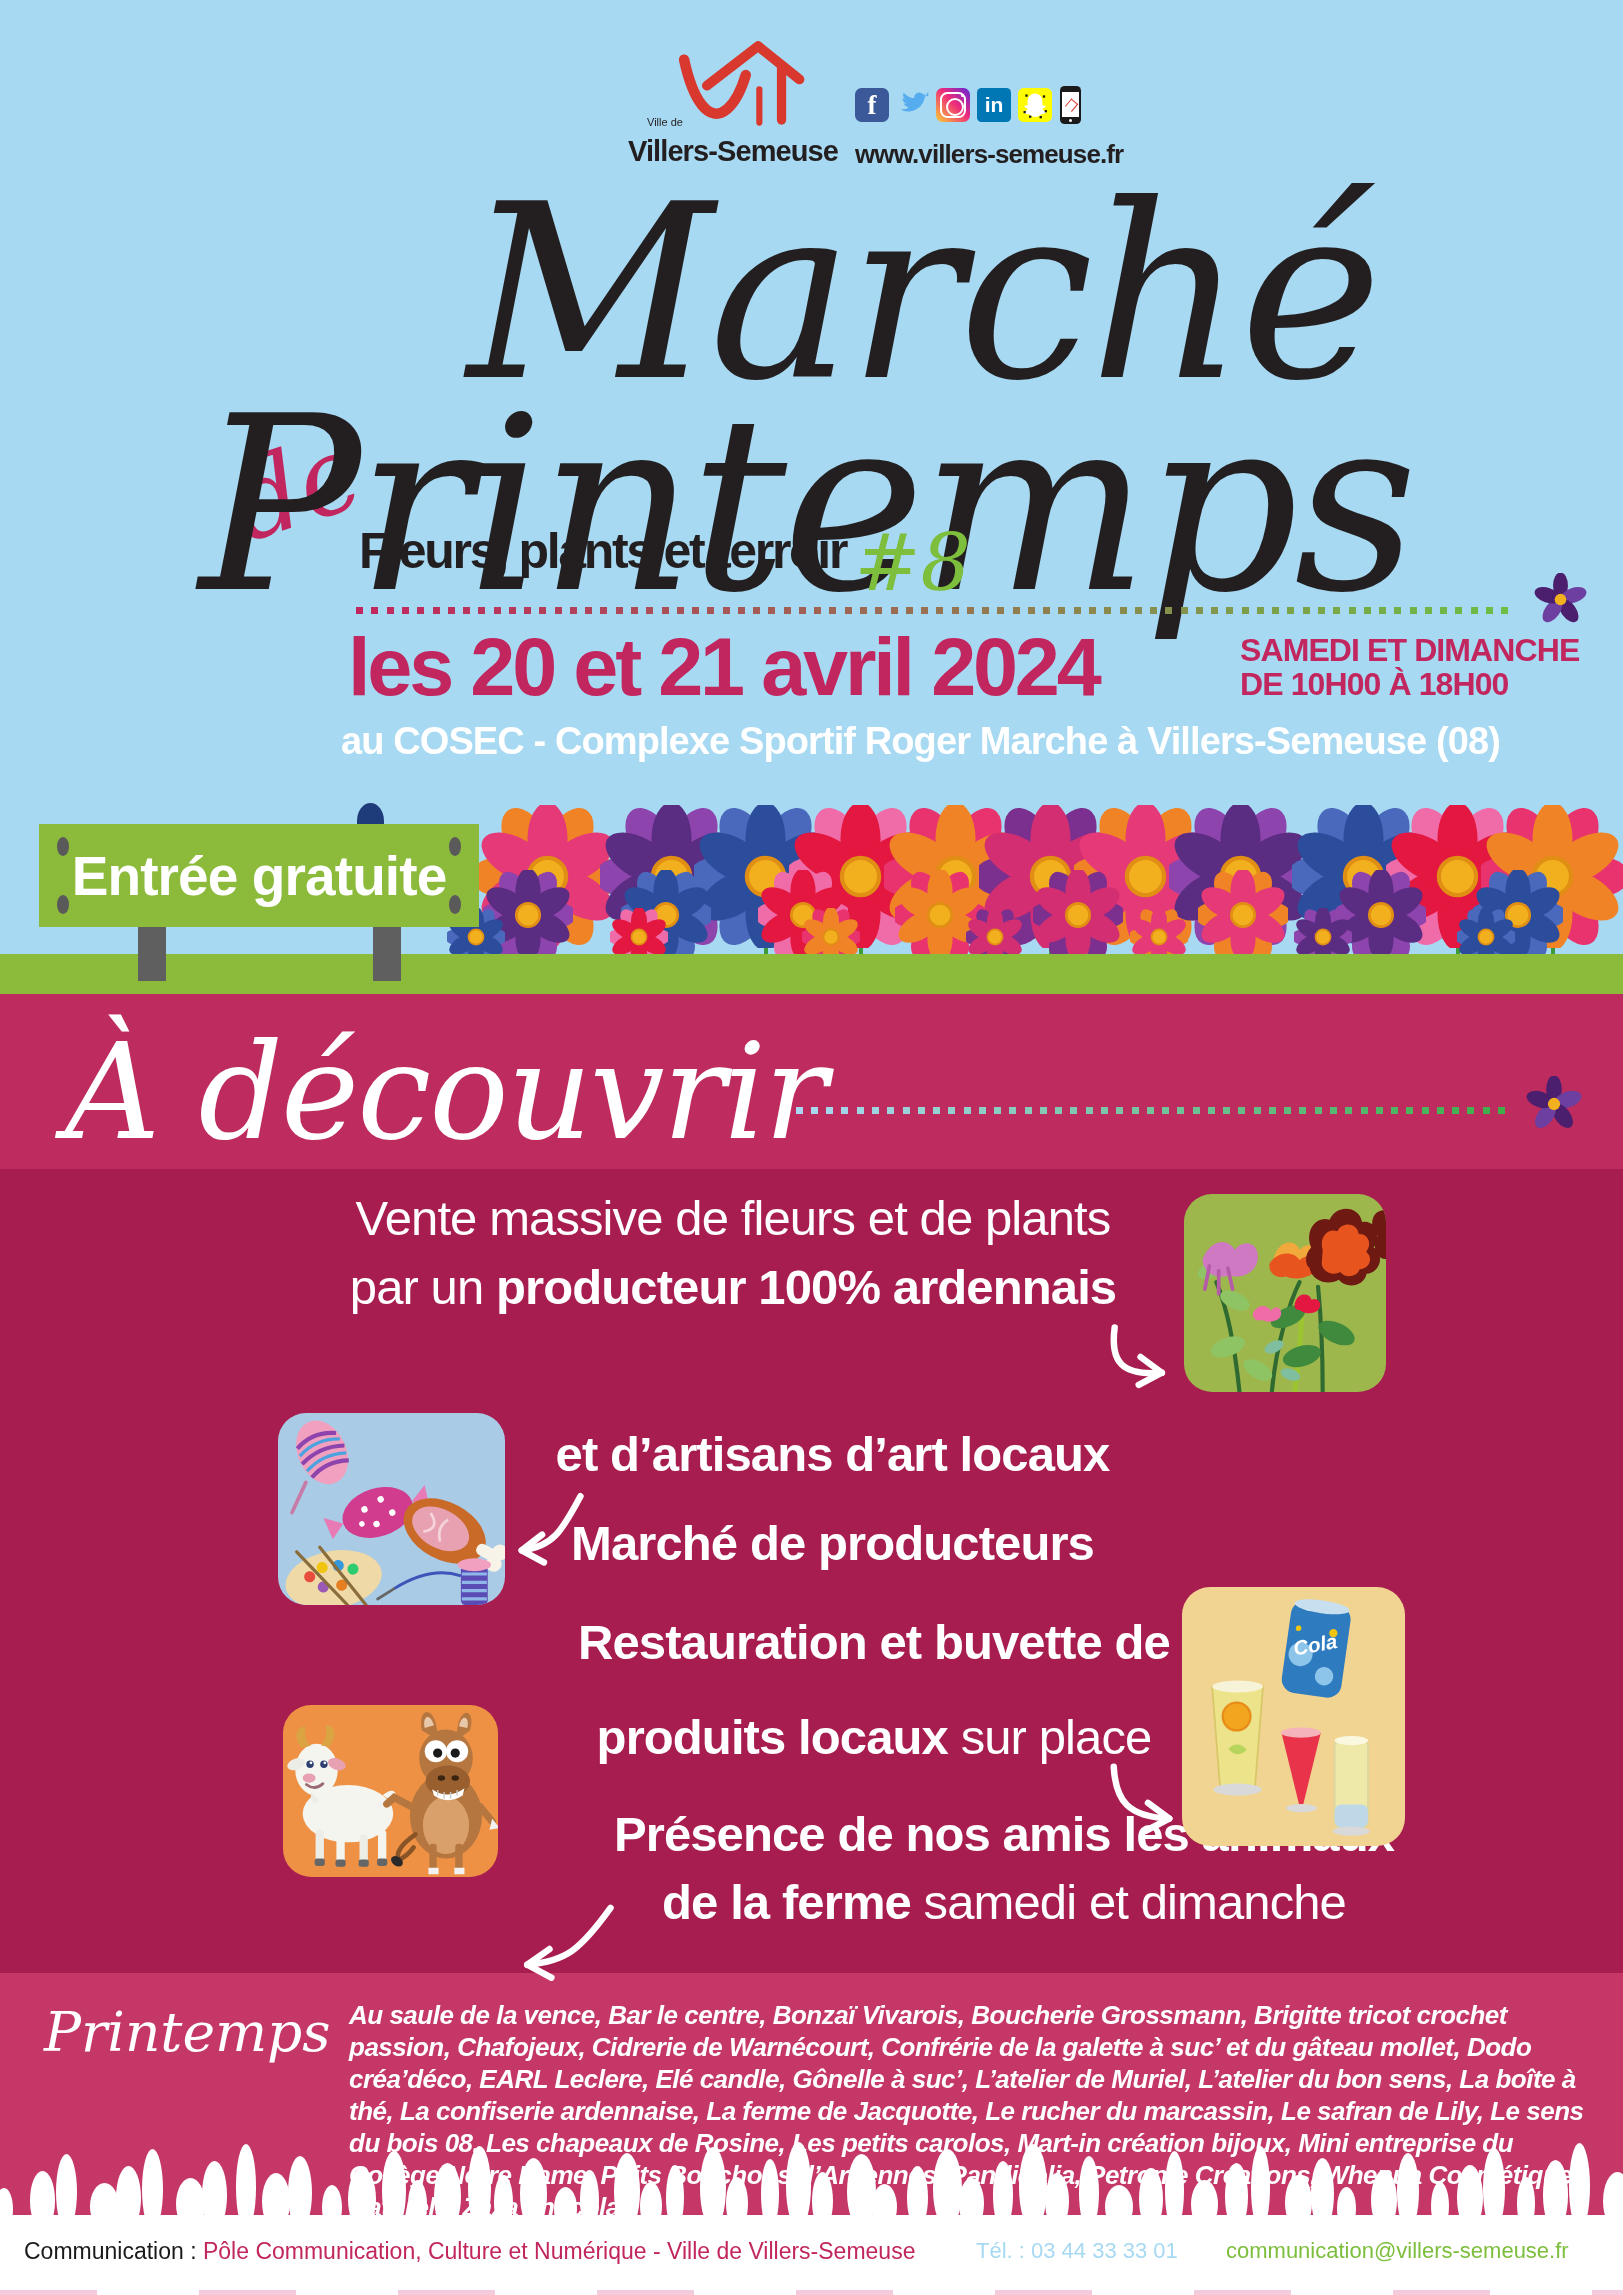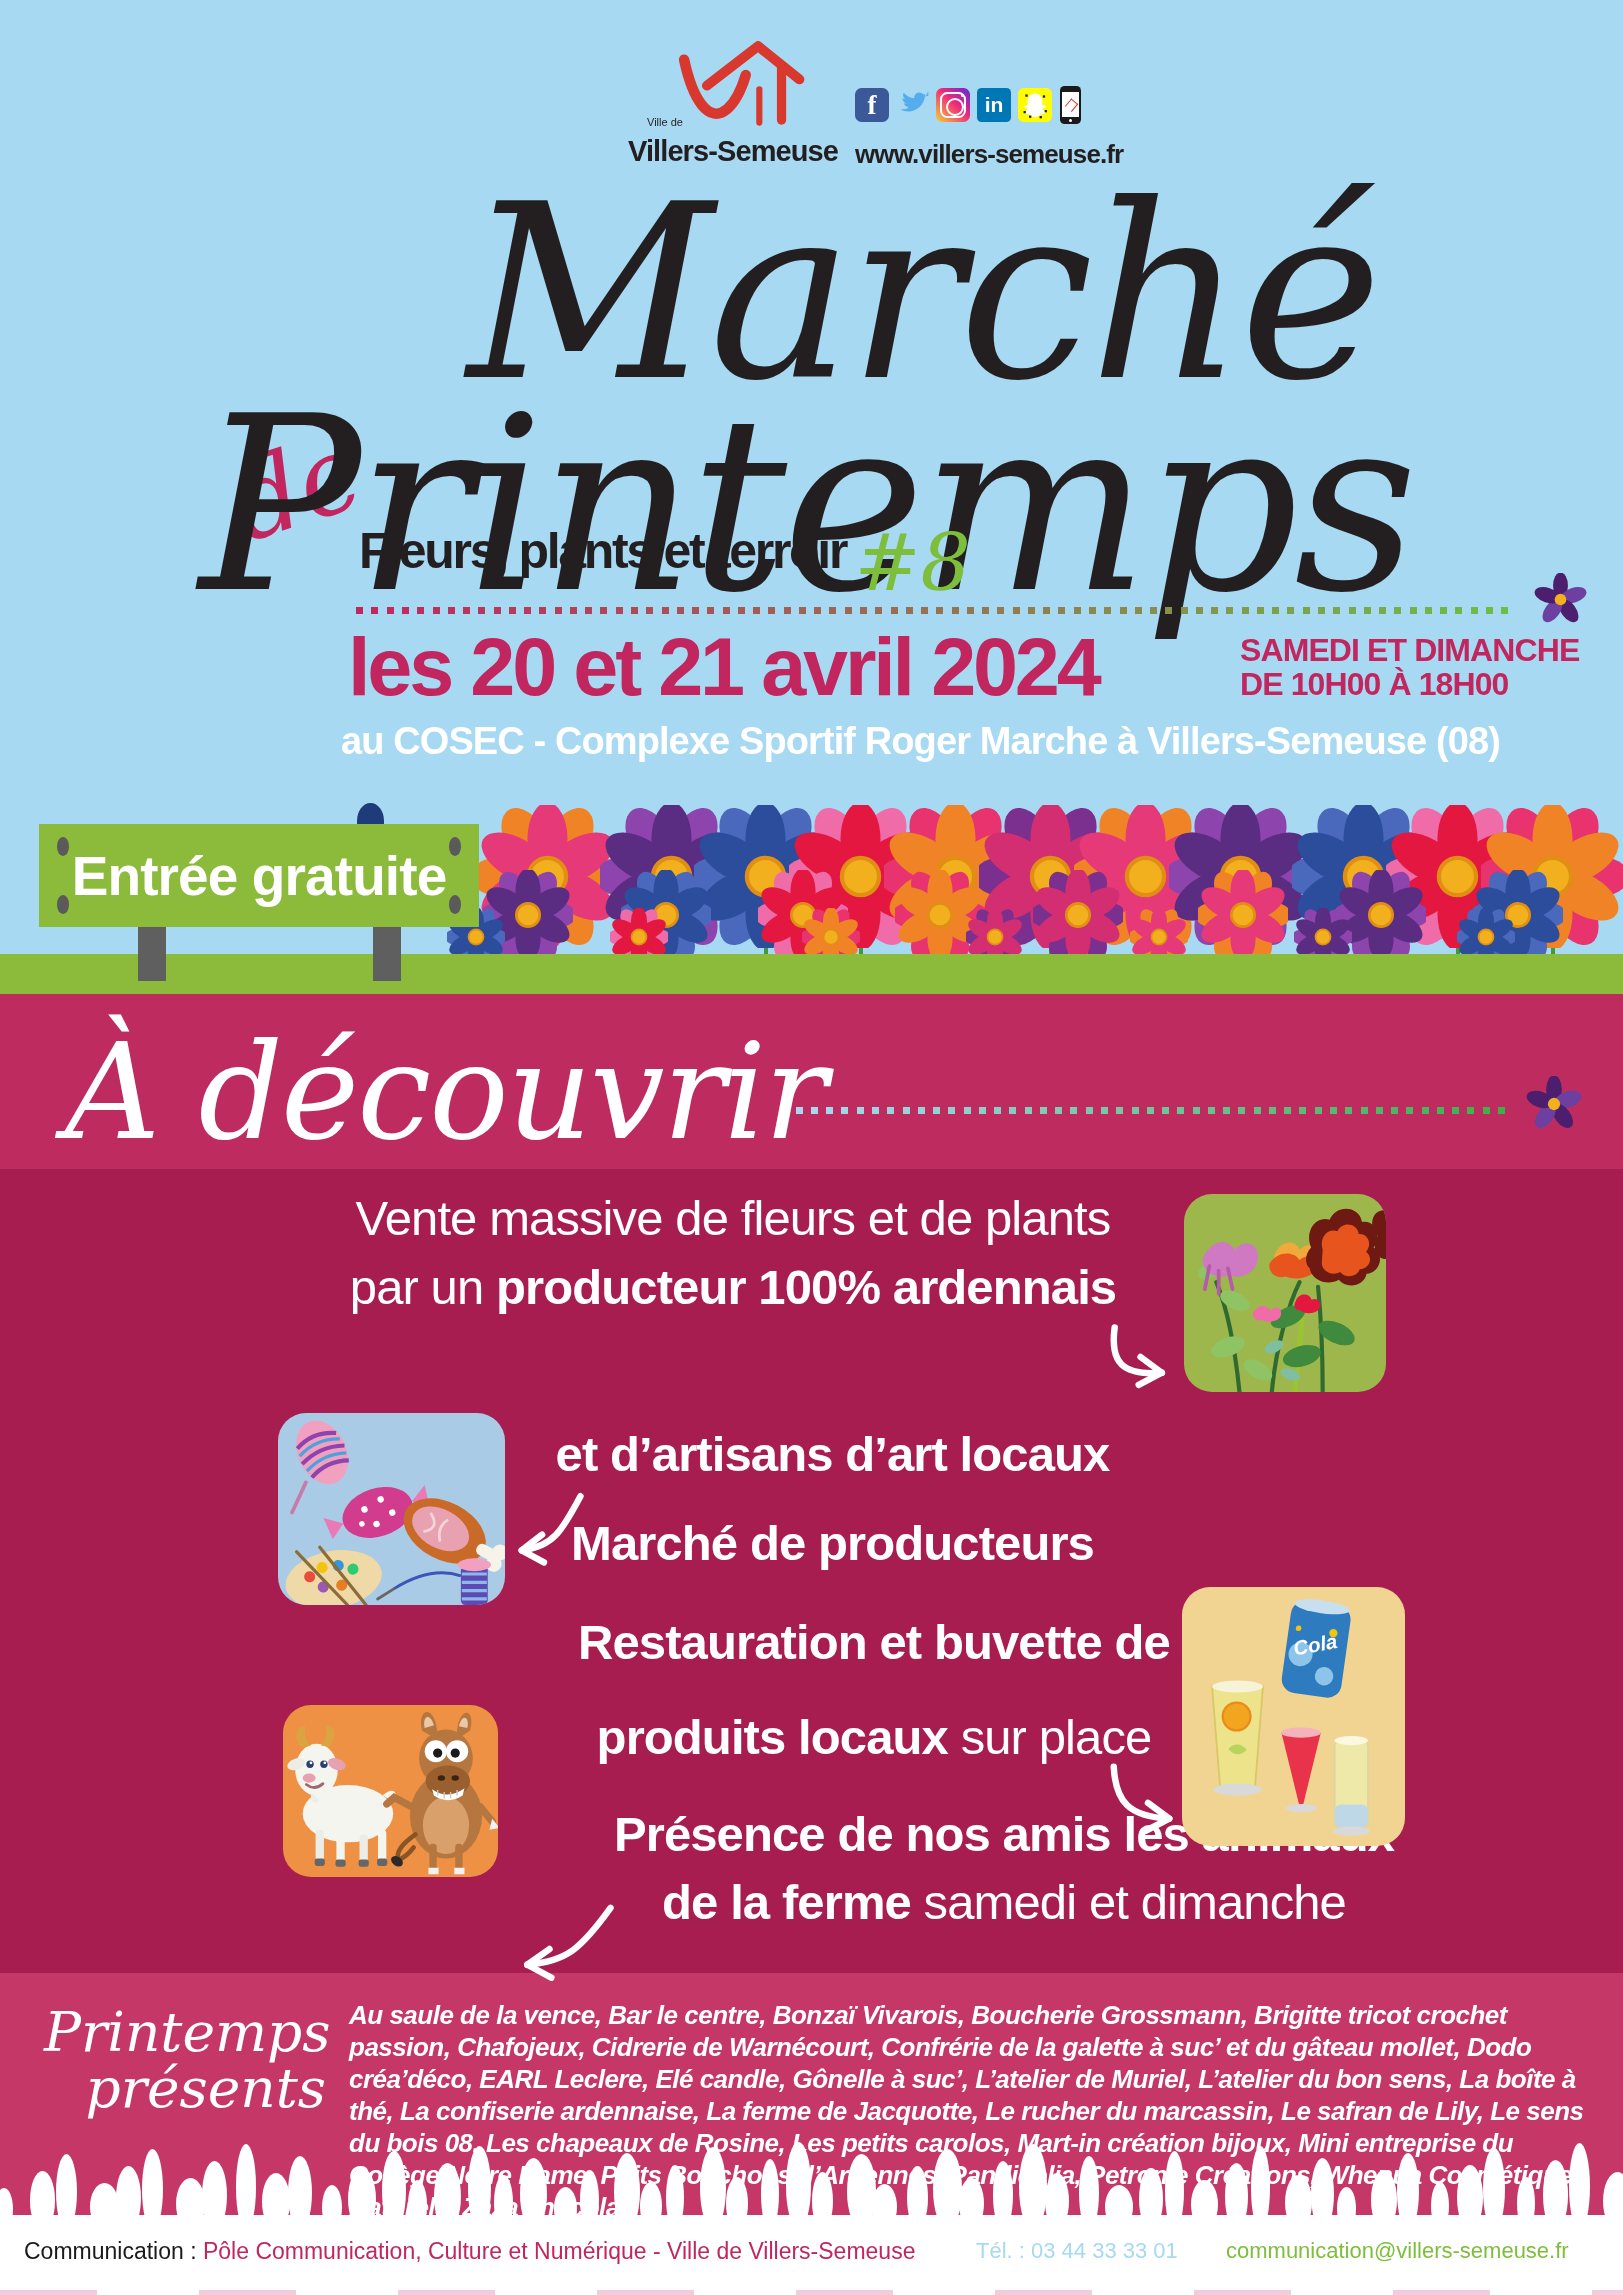--- a/index.html
+++ b/index.html
@@ -1008,21 +1008,20 @@
       <path d="M1128 3352 L1172 3318 M1128 3352 L1176 3378"></path>
       <path d="M2408 3820 C2412 3895 2440 3928 2528 3932"></path>
       <path d="M2528 3932 L2482 3898 M2528 3932 L2478 3958"></path>
       <path d="M1320 4125 C1255 4215 1225 4240 1140 4248"></path>
       <path d="M1140 4248 L1188 4214 M1140 4248 L1192 4276"></path>
     </g>
   </svg>
 
   <div class="abs script" id="art-heading">
     <div>Printemps</div>
-    <div>présents</div>
   </div>
   <div class="abs" id="art-list">Au saule de la vence, Bar le centre, Bonzaï Vivarois, Boucherie Grossmann, Brigitte tricot crochet passion, Chafojeux, Cidrerie de Warnécourt, Confrérie de la galette à suc’ et du gâteau mollet, Dodo créa’déco, EARL Leclere, Elé candle, Gônelle à suc’, L’atelier de Muriel, L’atelier du bon sens, La boîte à thé, La confiserie ardennaise, La ferme de Jacquotte, Le rucher du marcassin, Le safran de Lily, Le sens du bois 08, Les chapeaux de Rosine, Les petits carolos, Mart-in création bijoux, Mini entreprise du Collège Notre Dame, P’tits Bouchons d’Ardennes, Pandidelia, Petronie Créations, Whenua Cosmétiques Naturels, Zaza chocolat</div>
 
   <div id="scallops">
       <div class="petal" style="left: -4.6px; top: 2188px; width: 17.6px; height: 42px;"></div>
       <div class="petal" style="left: 30px; top: 2171px; width: 25.4px; height: 59px;"></div>
       <div class="petal" style="left: 56px; top: 2154px; width: 21px; height: 76px;"></div>
       <div class="petal" style="left: 90px; top: 2183px; width: 29px; height: 47px;"></div>
       <div class="petal" style="left: 116px; top: 2166px; width: 25px; height: 64px;"></div>
       <div class="petal" style="left: 142px; top: 2149px; width: 21px; height: 81px;"></div>

